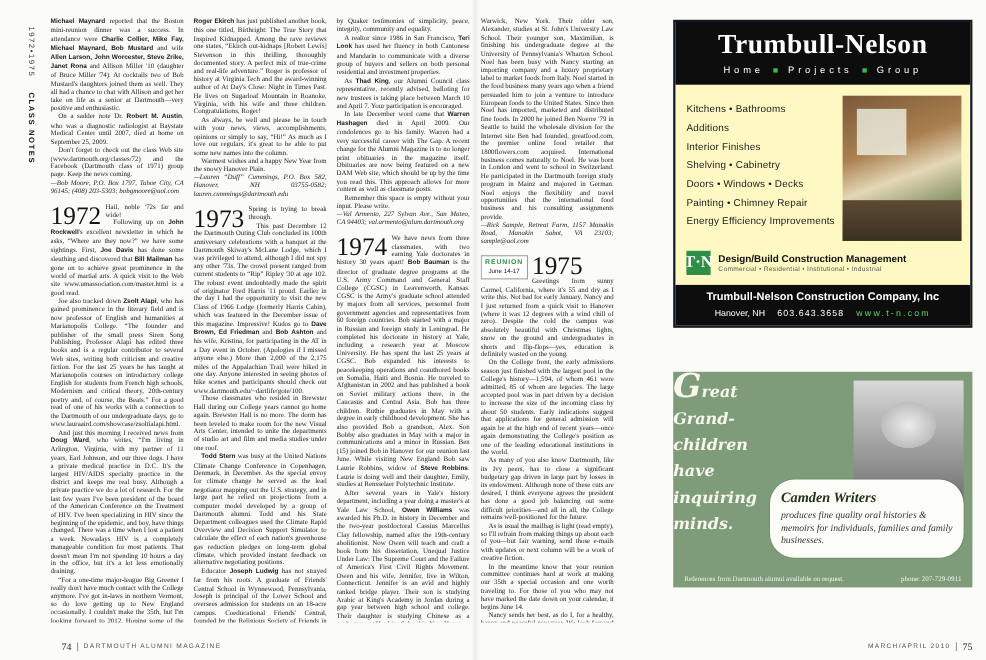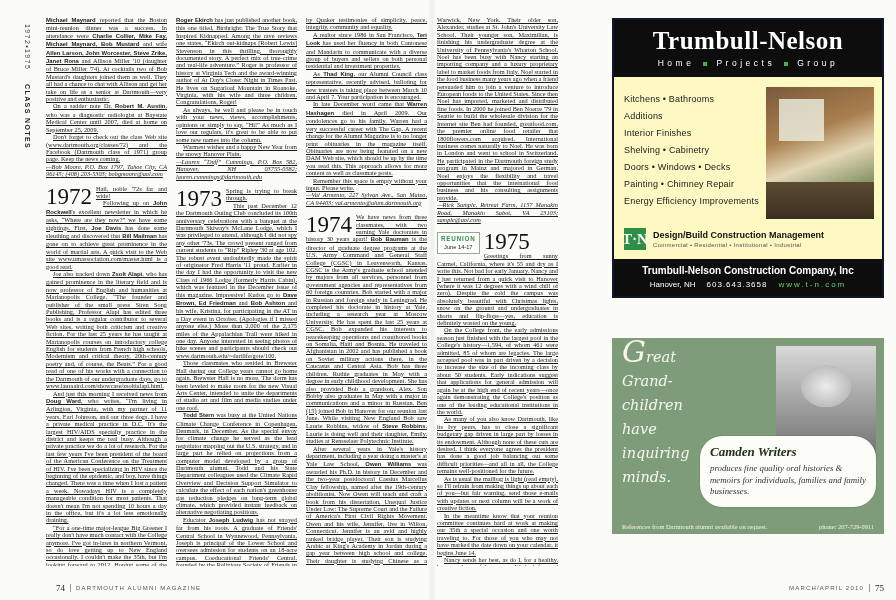--- a/index.html
+++ b/index.html
@@ -10,21 +10,21 @@
   .spine { position:absolute; left:24px; top:24px; height:200px; writing-mode:vertical-rl;
            font-family:"Liberation Sans", sans-serif; font-size:7px; letter-spacing:1.4px; color:#3a3a3a; }
   .spine span { display:inline-block; }
   .spine-title { margin-top:10px; font-weight:bold; color:#222; }
 
   .gutter { position:absolute; left:428px; top:0; width:8px; height:600px;
             background:linear-gradient(90deg, transparent, rgba(0,0,0,0.05), transparent); }
 
   
   .col { position:absolute; top:16px; height:550px; width:121px; overflow:hidden;
-         text-align:justify; font-size:6.3px; line-height:7.4px; color:#1b1b1b;text-decoration:underline; }
+         text-align:justify; font-size:6.3px; line-height:7.4px; color:#1b1b1b; }
   #c1 { left:46px; } #c2 { left:176px; } #c3 { left:306px; } #c4 { left:437px; }
   .bp { text-indent:7px; margin:0; }
   .bp.cont, .bp.lead { text-indent:0; }
   .sig { font-style:italic; margin:0 0 1px; }
   .col b { font-family:"Liberation Sans", sans-serif; font-size:5.9px; }
   .section-start { margin-top:7px; }
   .year-numeral { float:left; font-family:"Liberation Serif", serif; font-size:23px; line-height:19px;
                   padding:2px 4px 1px 0; color:#141414; }
   .reunion-badge { float:left; display:flex; flex-direction:column; align-items:center;
                    border:1px solid #9aa59a; background:#fff; padding:2px 3px; margin:2px 4px 1px 0; }
@@ -63,21 +63,21 @@
   .tn-footer { background:#0d0d0d; color:#fff; text-align:center; padding:6px 6px 7px; }
   .tn-company { font-family:"Liberation Sans", sans-serif; font-weight:bold; font-size:10px; line-height:12px; }
   .tn-contact { font-family:"Liberation Sans", sans-serif; font-size:8px; margin-top:3px;
                 display:flex; justify-content:center; gap:11px; }
   .tn-phone { letter-spacing:1px; }
   .tn-url { color:#5fd470; letter-spacing:2px; }
 
   
   .ad-camden { margin-top:40px; }
   .camden-green { position:relative; height:196px; background:#7f9c7a; overflow:hidden; }
-  .camden-script { position:absolute; left:10px; top:2px; }
+  .camden-script { position:absolute; left:0; top:2px;font-weight:bold; }
   .script-line { font-family:"DejaVu Serif", serif; font-style:italic; font-size:14.5px;
                  line-height:24px; color:#f7f7ee; }
   .camden-script .script-line:first-child::first-letter { font-size:30px; }
   .camden-photo { position:absolute; top:8px; right:8px; width:100px; height:112px;
                   background:
                     radial-gradient(ellipse 40% 30% at 50% 36%, #ececec, #bdbdbd 62%, rgba(0,0,0,0) 63%),
                     linear-gradient(180deg,#d9d9d9 0%, #a8a8a8 45%, #6f6f6f 100%); }
   .camden-box { position:absolute; left:88px; top:98px; right:8px; background:#fdfdf8;
                 padding:8px 10px 9px; box-shadow:0 0 0 1px rgba(0,0,0,0.08);border-radius:22px; }
   .camden-name { display:block; font-family:"Liberation Serif", serif; font-style:italic;

